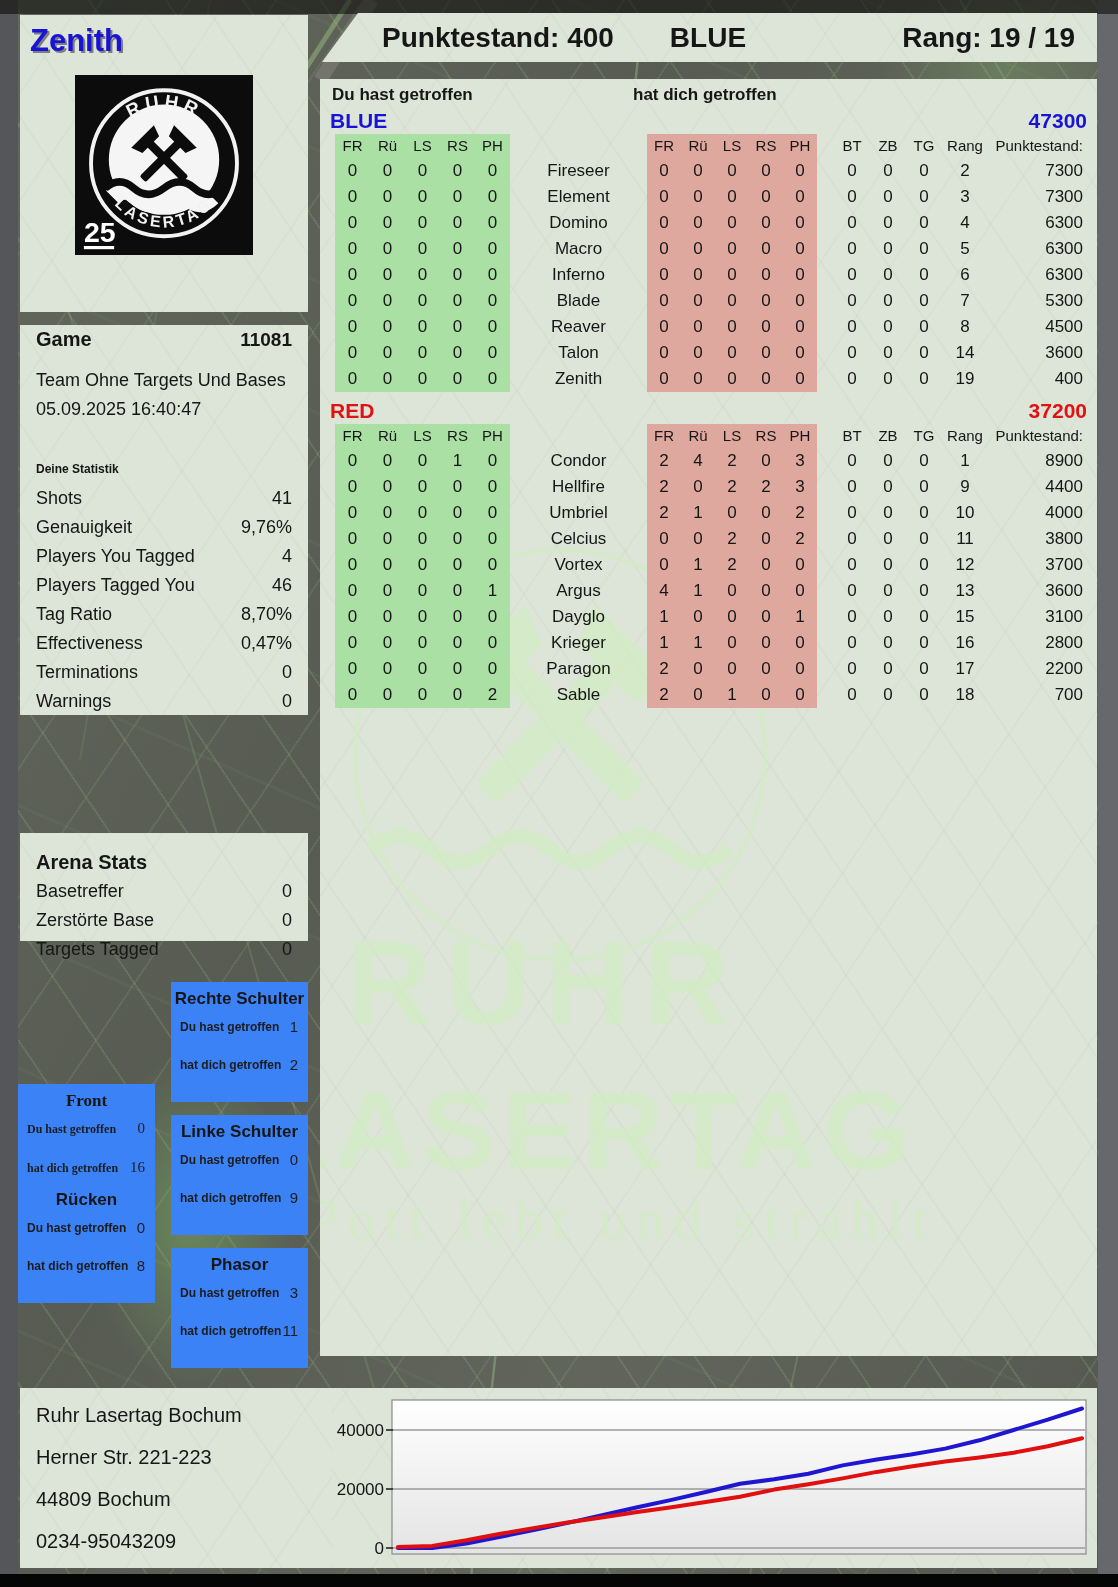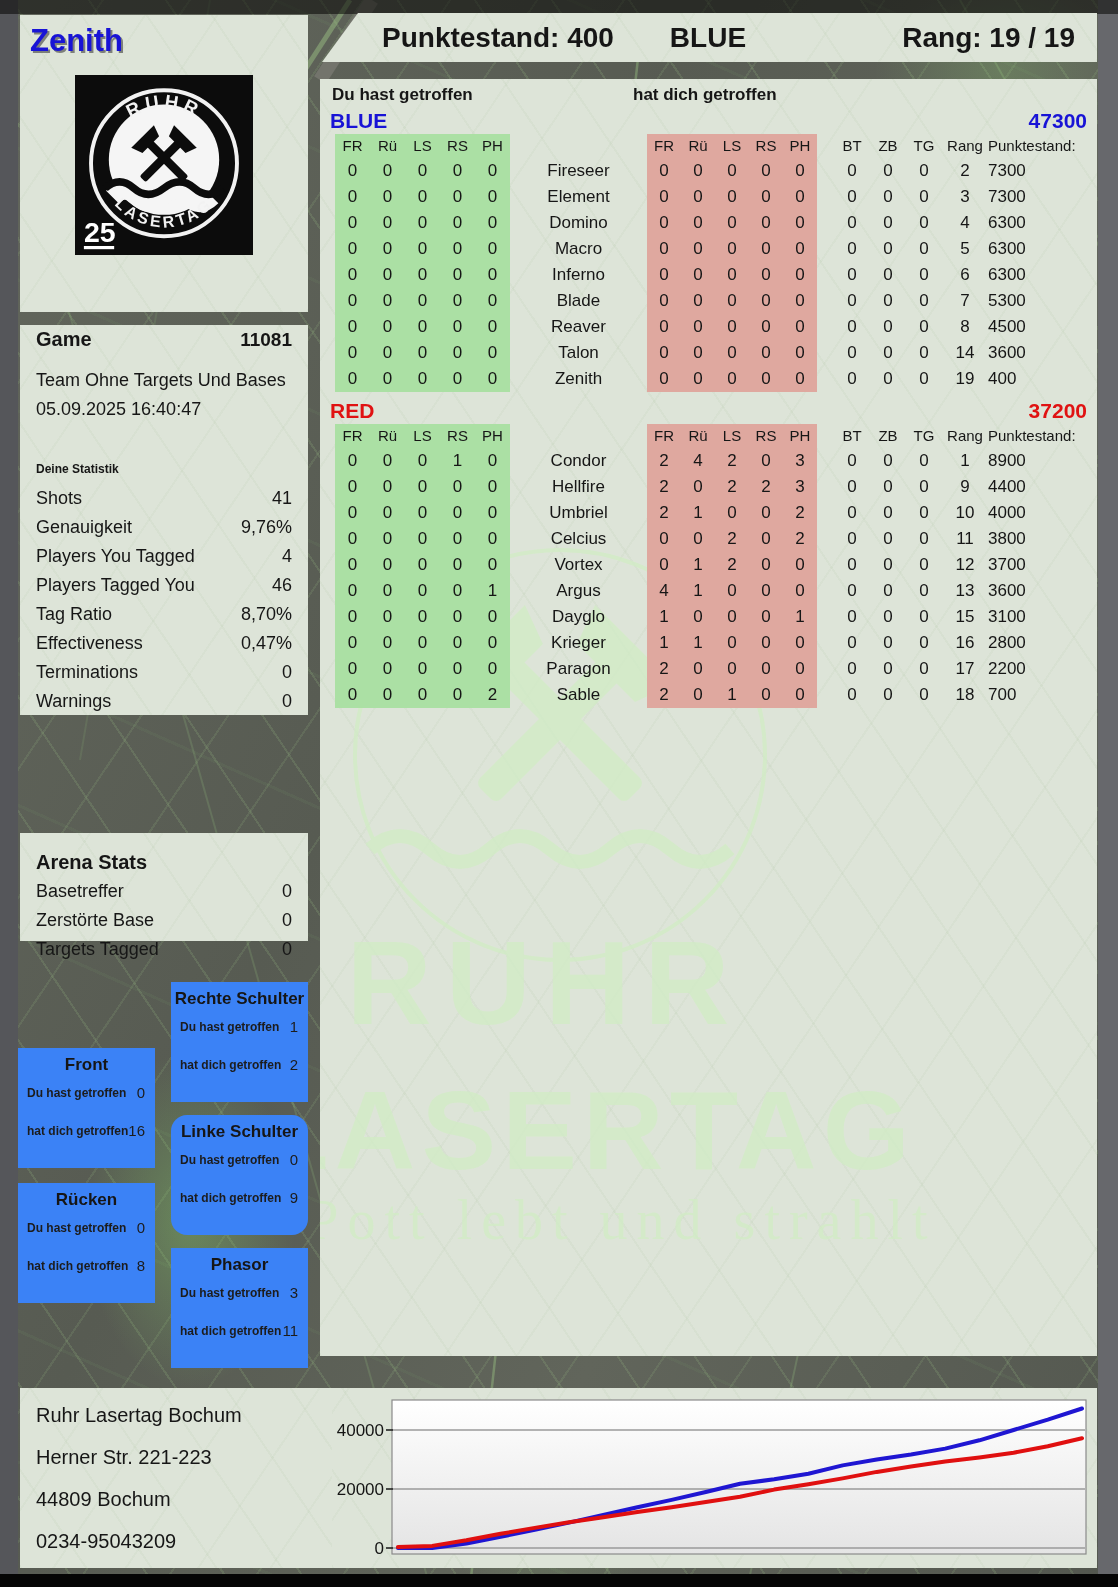--- a/index.html
+++ b/index.html
@@ -52,24 +52,24 @@
   #stats-title{padding:0 16px;font-weight:bold;font-size:12px;margin-top:30px;line-height:30px;}
 
   #arena-panel{left:20px;top:833px;width:288px;height:108px;font-size:18px;}
   #arena-title{padding:0 16px;font-weight:bold;font-size:20px;margin-top:14px;line-height:30px;}
 
   .hitbox{position:absolute;width:137px;height:120px;background-color:#3b82f6;}
   .hb-title{text-align:center;font-weight:bold;font-size:17px;margin-top:7px;}
   .hb-row{position:relative;margin:11px 9px 0;font-size:12px;font-weight:bold;color:#1c1c1c;}
   .hb-row .hb-val{position:absolute;right:1px;top:-2px;font-size:15px;font-weight:normal;}
   .hb-row.r2{margin-top:24px;}
-  #hb-front{left:18px;top:1048px;}
+  #hb-front{left:18px;top:1084px;font-family:Liberation Serif, serif;}
   #hb-ruecken{left:18px;top:1183px;}
   #hb-rechte{left:171px;top:982px;}
-  #hb-linke{left:171px;top:1115px;border-radius:16px;}
+  #hb-linke{left:171px;top:1115px;}
   #hb-phasor{left:171px;top:1248px;}
 
   #addr-panel{left:20px;top:1388px;width:324px;height:180px;font-size:20px;}
   .addr-line{padding:0 16px;line-height:42px;}
   .addr-line:first-child{margin-top:6px;}
 
   
   #main-panel{left:320px;top:79px;width:777px;height:1277px;overflow:hidden;}
   #wm{position:absolute;left:0;top:0;z-index:0;}
   .subhead{position:absolute;top:6px;font-size:17px;font-weight:bold;z-index:2;}
@@ -78,21 +78,21 @@
   .team-block{position:absolute;left:4px;width:769px;z-index:2;}
   .team-0{top:28px;}
   .team-1{top:318px;}
   .team-title{display:flex;justify-content:space-between;height:27px;line-height:27px;padding:0 6px;font-size:21px;font-weight:bold;}
   .t-grid{display:grid;grid-template-columns:35px 35px 35px 35px 35px 137px 34px 34px 34px 34px 34px 17px 36px 36px 36px 46px 1fr;padding-left:11px;}
   .t-head .cell{height:24px;line-height:24px;font-size:15px;}
   .t-row .cell{height:26px;line-height:26px;font-size:17px;}
   .cell{text-align:center;white-space:nowrap;}
   .c-you{background:#abe0a4;}
   .c-them{background:#dfa89f;}
-  .c-pts{text-align:left;padding-right:10px;}
+  .c-pts{text-align:right;padding-right:10px;}
 
   
   #chart-panel{left:332px;top:1388px;width:765px;height:180px;}
   #chart-svg{position:absolute;left:0;top:0;}
   .tick-label{font-size:17px;fill:#141414;}
 </style>
 </head>
 <body>
 
 <div class="bg">

